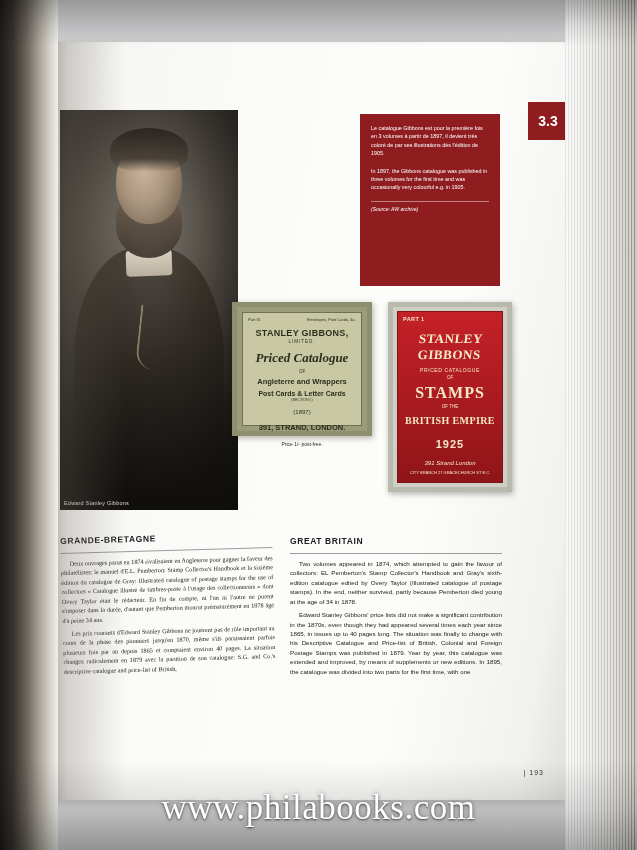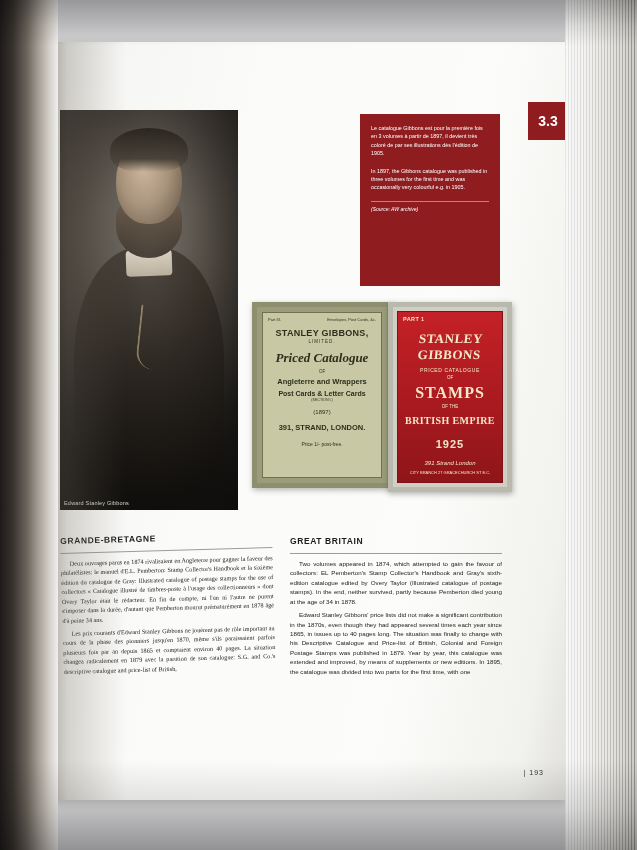--- a/index.html
+++ b/index.html
@@ -111,21 +111,21 @@
   .note-box{
     position:absolute;left:324px;top:72px;width:140px;height:172px;
     background:#8f1d20;color:#fff;
     padding:10px 11px;box-sizing:border-box;
   }
   .note-box p{margin:0 0 9px 0;font-size:5.4px;line-height:1.55;}
   .note-src{font-size:5px;border-top:1px solid rgba(255,255,255,.45);padding-top:4px;margin-top:2px;font-style:italic;}
 
   
   .cat-green{
-    position:absolute;left:216px;top:260px;width:140px;height:186px;
+    position:absolute;left:196px;top:260px;width:140px;height:134px;
     background:#9a9c7a;
     border:5px solid #8d8f6e;box-sizing:border-box;
     box-shadow:1px 2px 6px rgba(0,0,0,.3);
   }
   .cat-green-inner{
     position:absolute;inset:5px;background:#c8c9a4;border:1px solid #6f7152;
     display:flex;flex-direction:column;align-items:center;
     padding-top:4px;box-sizing:border-box;color:#2d2f1d;text-align:center;
   }
   .cg-top{display:flex;justify-content:space-between;width:100%;padding:0 5px;box-sizing:border-box;font-size:4px;}
@@ -267,13 +267,14 @@
     <div class="folio">| 193</div>
 
     <div id="curve"></div>
   </div>
 
   <div id="gutter"></div>
   <div id="edge"></div>
   <div id="topshadow"></div>
   <div id="botshadow"></div>
 
+  <div id="watermark">www.philabooks.com</div>
 </div>
 
 </body></html>

